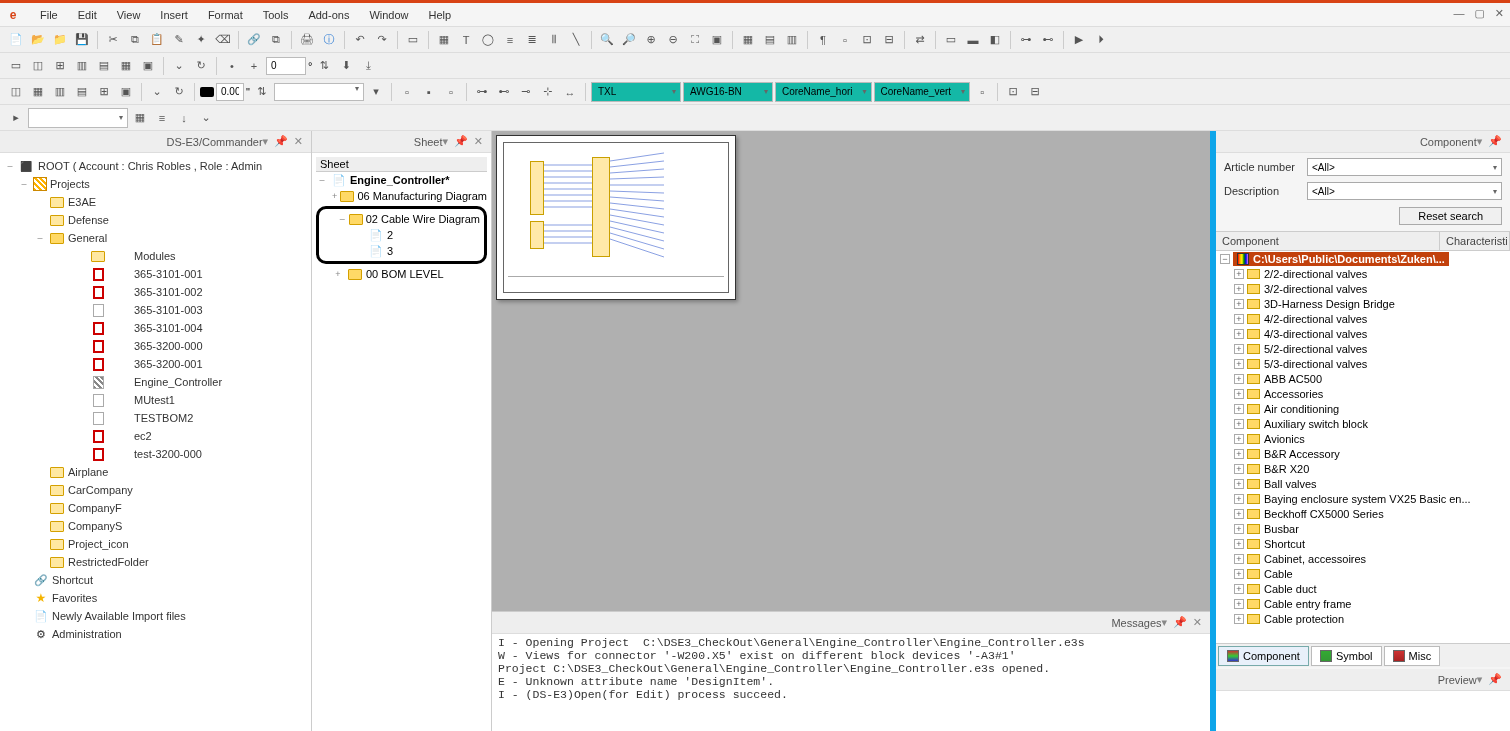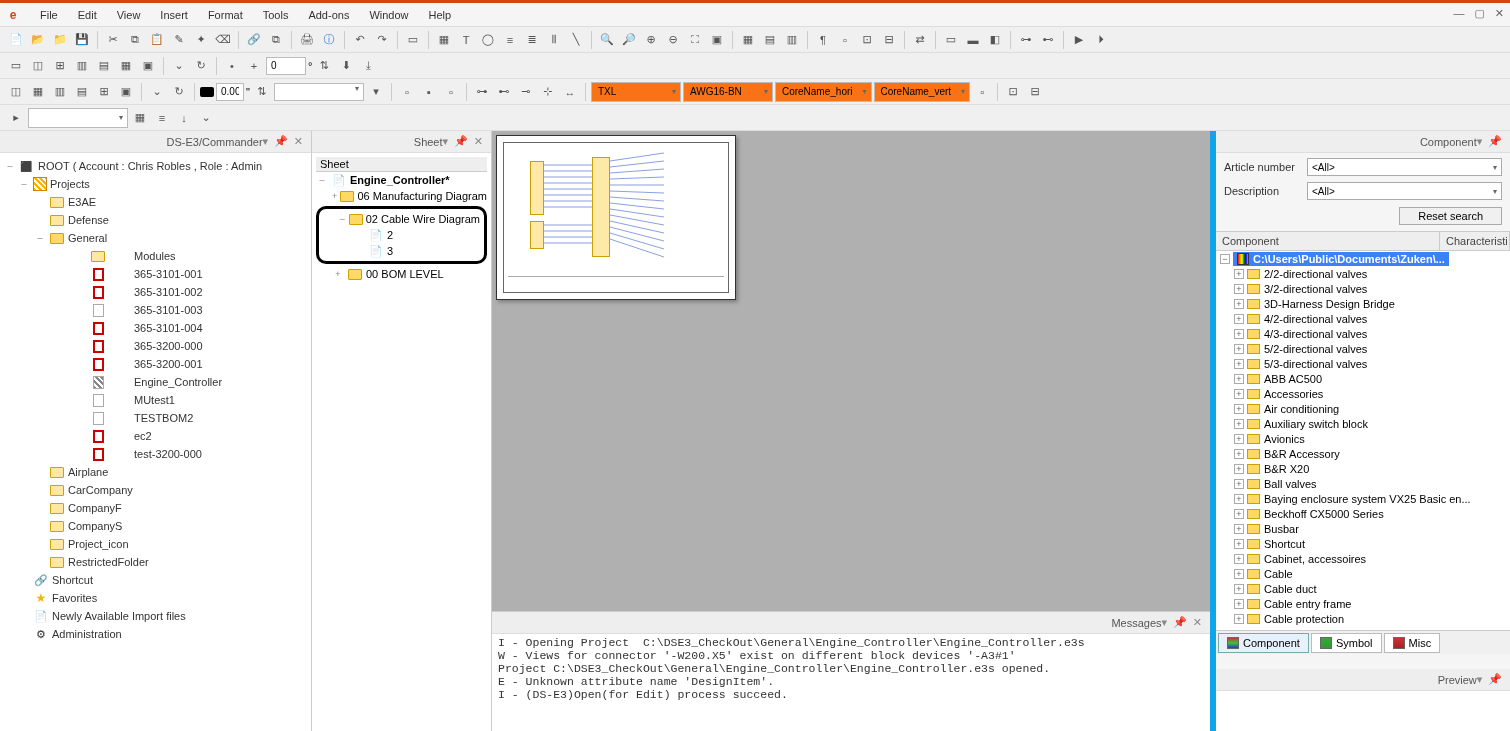--- a/index.html
+++ b/index.html
@@ -7,21 +7,21 @@
 .app-bar { height: 3px; background: #d84315; }
 .menu-bar { height: 24px; background: #f5f5f5; display: flex; align-items: center; padding: 0 4px; border-bottom: 1px solid #ddd; position: relative; }
 .menu-bar .app-icon { width: 18px; height: 18px; margin-right: 8px; display: flex; align-items: center; justify-content: center; color: #d84315; font-weight: bold; font-size: 12px; }
 .menu-bar .menu-item { padding: 4px 10px; cursor: pointer; color: #333; }
 .menu-bar .win-controls { position: absolute; right: 6px; top: 4px; display: flex; gap: 10px; color: #666; }
 
 .toolbar { height: 26px; background: #f0f0f0; display: flex; align-items: center; padding: 2px 6px; gap: 2px; border-bottom: 1px solid #ddd; flex-wrap: nowrap; overflow: hidden; }
 .tb-btn { width: 20px; height: 20px; display: flex; align-items: center; justify-content: center; color: #555; border-radius: 2px; cursor: pointer; }
 .tb-sep { width: 1px; height: 18px; background: #ccc; margin: 0 3px; }
 .tb-input { height: 18px; border: 1px solid #bbb; background: #fff; padding: 0 4px; font-size: 10px; }
-.tb-combo { height: 20px; border: 1px solid #bbb; background: #f97316; padding: 0 18px 0 6px; font-size: 10px; display: flex; align-items: center; position: relative; min-width: 80px; }
+.tb-combo { height: 20px; border: 1px solid #bbb; background: #14b8a6; padding: 0 18px 0 6px; font-size: 10px; display: flex; align-items: center; position: relative; min-width: 80px; }
 .tb-combo::after { content: "▾"; position: absolute; right: 4px; color: #666; font-size: 8px; }
 
 .main-layout { display: flex; height: calc(731px - 3px - 24px - 26px - 26px - 26px - 26px); }
 .panel { background: #f5f5f5; border-right: 1px solid #ccc; display: flex; flex-direction: column; }
 .panel-header { padding: 4px 8px; font-size: 15px; color: #555; display: flex; align-items: center; justify-content: flex-end; border-bottom: 1px solid #ddd; background: #eee; }
 .panel-header .controls { display: flex; gap: 6px; color: #888; font-size: 10px; }
 .panel-body { flex: 1; overflow: auto; background: #fff; }
 
 .left-panel { width: 312px; }
 .sheet-panel { width: 180px; }
@@ -61,21 +61,21 @@
 .field-select { flex: 1; height: 18px; border: 1px solid #aaa; background: #fff; padding: 0 4px; font-size: 10px; display: flex; align-items: center; position: relative; }
 .field-select::after { content: "▾"; position: absolute; right: 4px; color: #666; font-size: 8px; }
 .reset-btn { display: block; margin: 4px 8px 4px auto; padding: 2px 18px; border: 1px solid #aaa; background: #f0f0f0; cursor: pointer; font-size: 11px; }
 
 .comp-table-header { display: flex; background: #eee; border-top: 1px solid #ccc; border-bottom: 1px solid #ccc; font-size: 11px; color: #444; }
 .comp-th { padding: 3px 6px; border-right: 1px solid #ccc; }
 .comp-tree-body { flex: 1; overflow: auto; background: #fff; font-size: 11px; }
 .comp-row { display: flex; align-items: center; padding: 0 4px; height: 15px; white-space: nowrap; }
 .ct-toggle { width: 10px; text-align: center; color: #666; font-size: 9px; border: 1px solid #aaa; line-height: 8px; height: 10px; margin-right: 3px; }
 .ct-folder { width: 13px; height: 10px; background: #ffd966; border: 1px solid #c9a000; margin-right: 4px; }
-.comp-root { background: #3b82f6; color: #fff; padding: 1px 4px; display: flex; align-items: flex-start; }
+.comp-root { background: #c2410c; color: #fff; padding: 1px 4px; display: flex; align-items: flex-start; }
 .comp-root .rainbow { width: 12px; height: 12px; background: linear-gradient(90deg,red,orange,yellow,green,blue,violet); margin-right: 4px; border: 1px solid #333; }
 
 .bottom-tabs { height: 24px; background: #f0f0f0; border-top: 1px solid #ccc; display: flex; align-items: center; padding: 0 2px; gap: 2px; }
 .btab { padding: 3px 8px; border: 1px solid #bbb; background: #fff; display: flex; align-items: center; gap: 4px; font-size: 11px; cursor: pointer; }
 .btab.active { background: #e8f0fa; border-color: #7aa; }
 .tab-swatch { width: 12px; height: 12px; border: 1px solid #666; }
 
 svg { display: block; }
 </style>
 </head>
@@ -693,21 +693,21 @@
         </span>
       <span class="btab">
           <span class="tab-swatch" style="background:linear-gradient(#3a3,#393)"></span>
           <span>Symbol</span>
         </span>
       <span class="btab">
           <span class="tab-swatch" style="background:linear-gradient(#c33,#a22)"></span>
           <span>Misc</span>
         </span>
     </div>
-    <div class="panel-header" style="margin-top:15px">
+    <div class="panel-header" style="margin-top:2px">
       <span>Preview</span>
       <span class="controls">
           <span>▾</span>
           <span>📌</span>
         </span>
     </div>
     <div class="panel-body preview-panel" style="flex:0 0 40px"></div>
   </div>
 </div>
 

